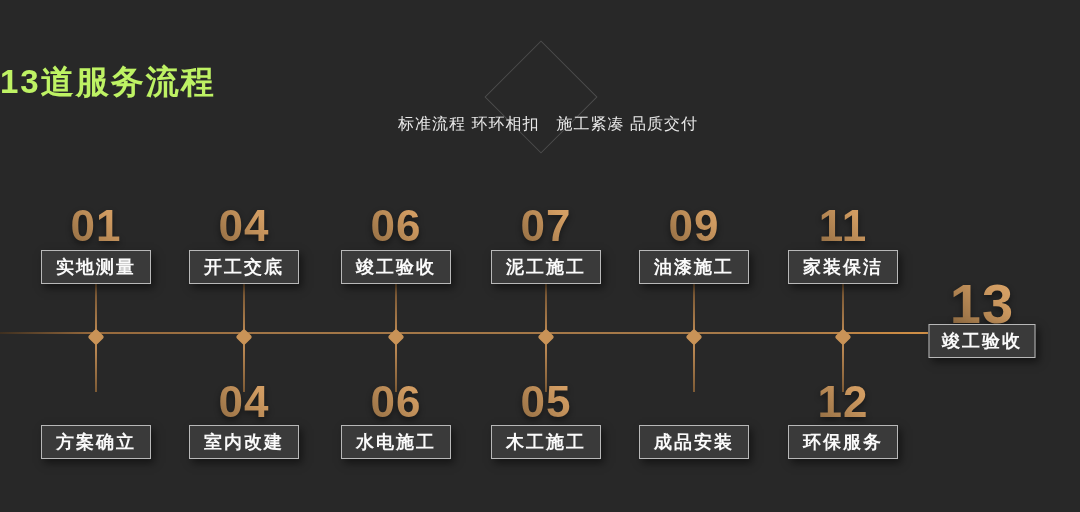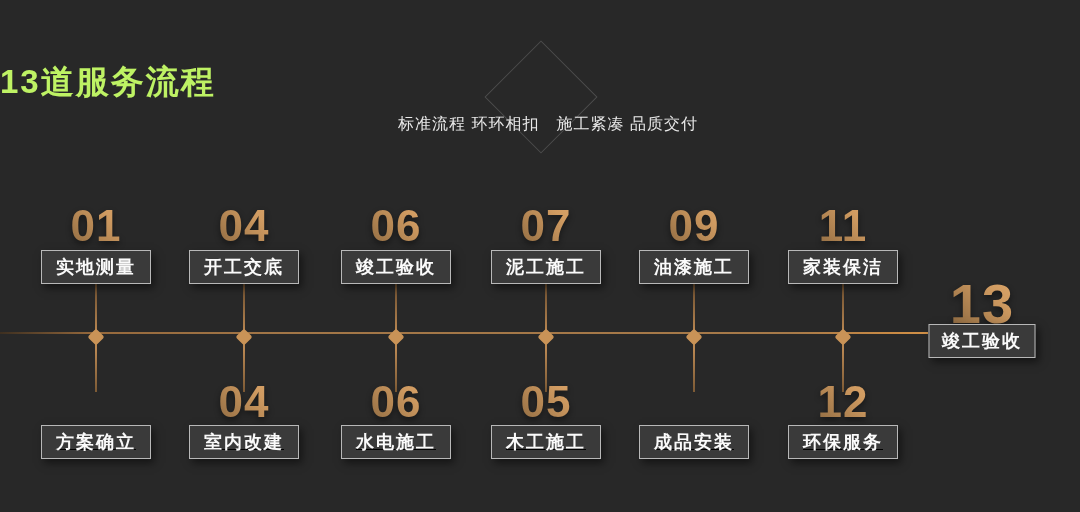--- a/index.html
+++ b/index.html
@@ -58,21 +58,21 @@
   .num.final{top:272px;font-size:56px;line-height:56px;}
 
   .label-box{
     position:absolute;left:50%;transform:translateX(-50%);z-index:3;
     width:110px;height:34px;box-sizing:border-box;
     background:#3a3a3a;border:1px solid #b8b8b8;
     display:flex;align-items:center;justify-content:center;
     box-shadow:3px 4px 8px rgba(0,0,0,0.5);
   }
   .label-box.top{top:246px;}
-  .label-box.bottom{top:421px;text-decoration:underline;}
+  .label-box.bottom{top:421px;}
   .label-box.final{top:320px;width:107px;}
   .label-box span{
     font-size:18px;font-weight:bold;color:#fafafa;letter-spacing:2px;white-space:nowrap;
   }
 </style>
 </head>
 <body>
 
 <div class="stage">
 

